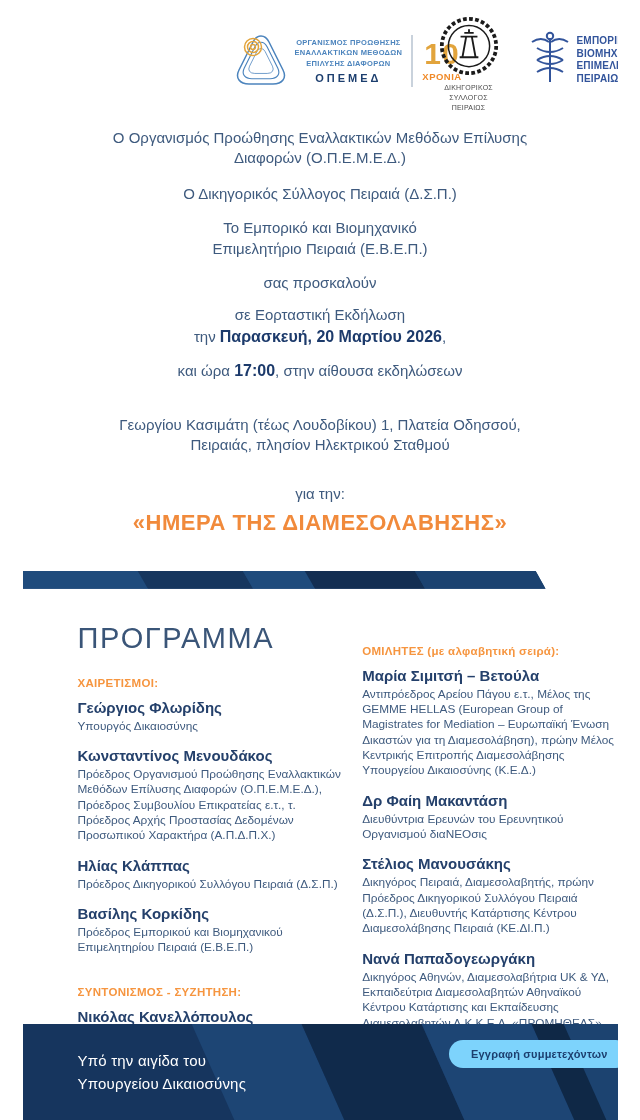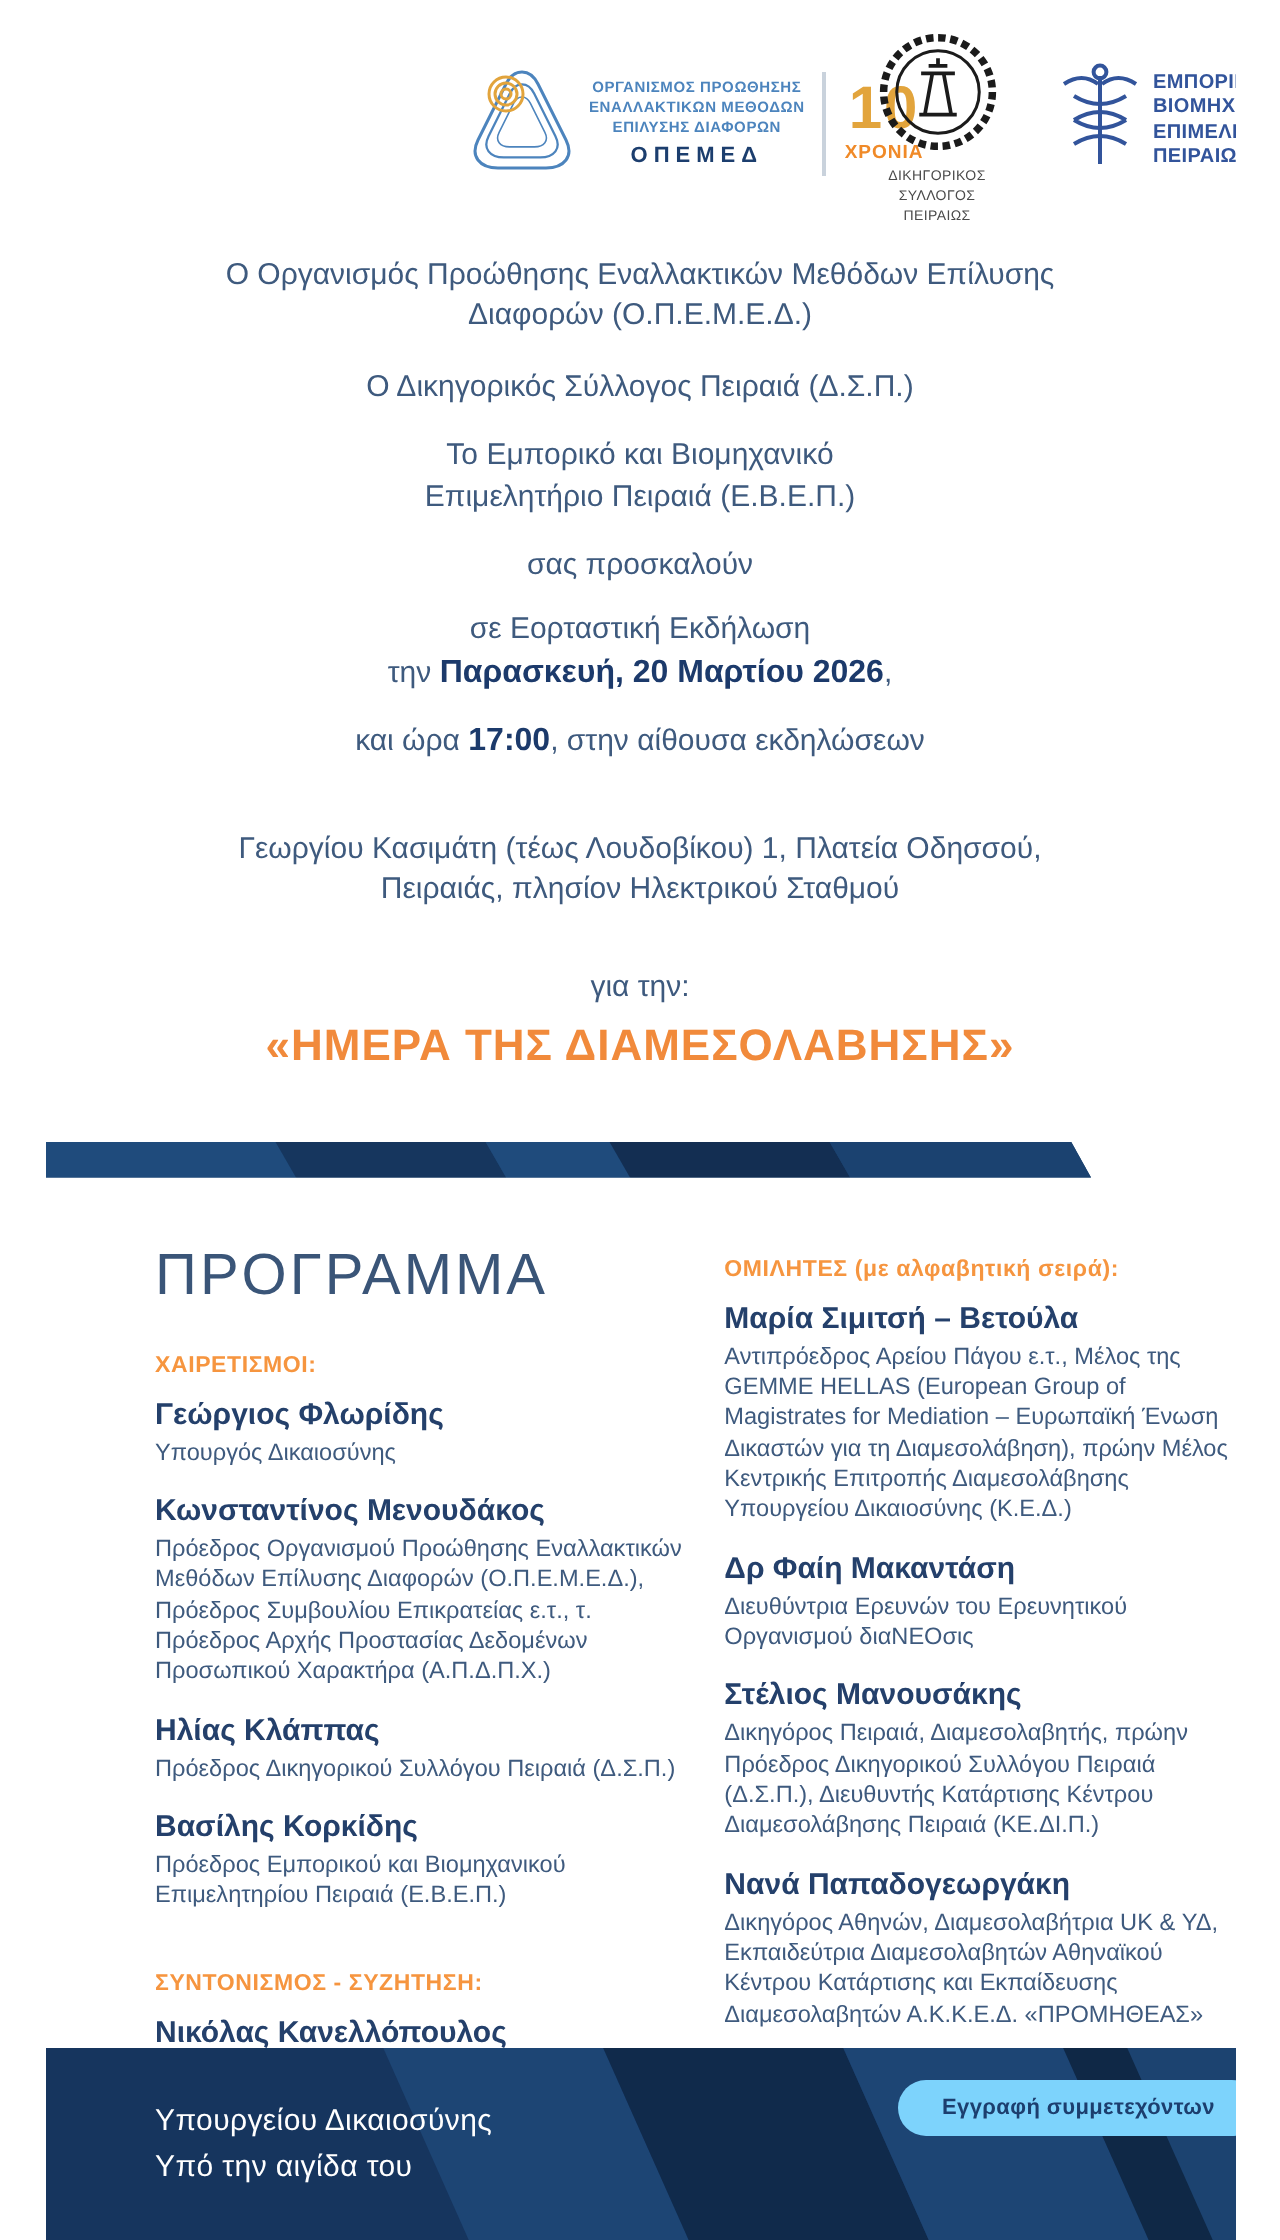--- a/index.html
+++ b/index.html
@@ -54,21 +54,21 @@
   .band .s4 { left:287px; width:110px; background:#132E52; }
   .band .s5 { left:397px; width:150px; background:#1B4270; }
 
   
   .program { display:flex; padding:33px 0 0 55px; }
   .col-left { width:282px; }
   .col-right { width:270px; margin-left:18px; }
   .prog-title { font-size:29px; font-weight:400; letter-spacing:1.5px; color:#3A5578; }
   .sec { font-size:11.5px; font-weight:bold; color:#F6953F; letter-spacing:.3px; margin:24px 0 10px; }
   .col-left .sec.first { margin-top:22px; }
-  .col-right .sec.first { margin-top:7px; }
+  .col-right .sec.first { margin-top:23px; }
   .sec.gap-lg { margin-top:30px; }
   .entry { margin-bottom:13px; }
   .entry .name { font-size:15px; font-weight:bold; color:#24406B; margin-bottom:3px; }
   .entry .role { font-size:11.8px; line-height:1.3; color:#3E5A7E; }
 
   
   .footer { position:absolute; left:0; bottom:0; width:640px; height:96px; background:#16355E; overflow:hidden; }
   .footer i { position:absolute; top:-10px; bottom:-10px; transform:skewX(24deg); }
   .footer .f1 { left:190px; width:110px; background:#1D4574; }
   .footer .f2 { left:300px; width:120px; background:#102A4B; }
@@ -252,19 +252,19 @@
     </div>
   </div>
 
   <div class="footer">
     <i class="f1"></i>
     <i class="f2"></i>
     <i class="f3"></i>
     <i class="f4"></i>
     <i class="f5"></i>
     <div class="aegis">
+      <div>Υπό την αιγίδα του</div>
       <div>Υπουργείου Δικαιοσύνης</div>
-      <div>Υπό την αιγίδα του</div>
     </div>
     <button class="register-btn">Εγγραφή συμμετεχόντων</button>
   </div>
 
 </div>
 
 </body></html>

